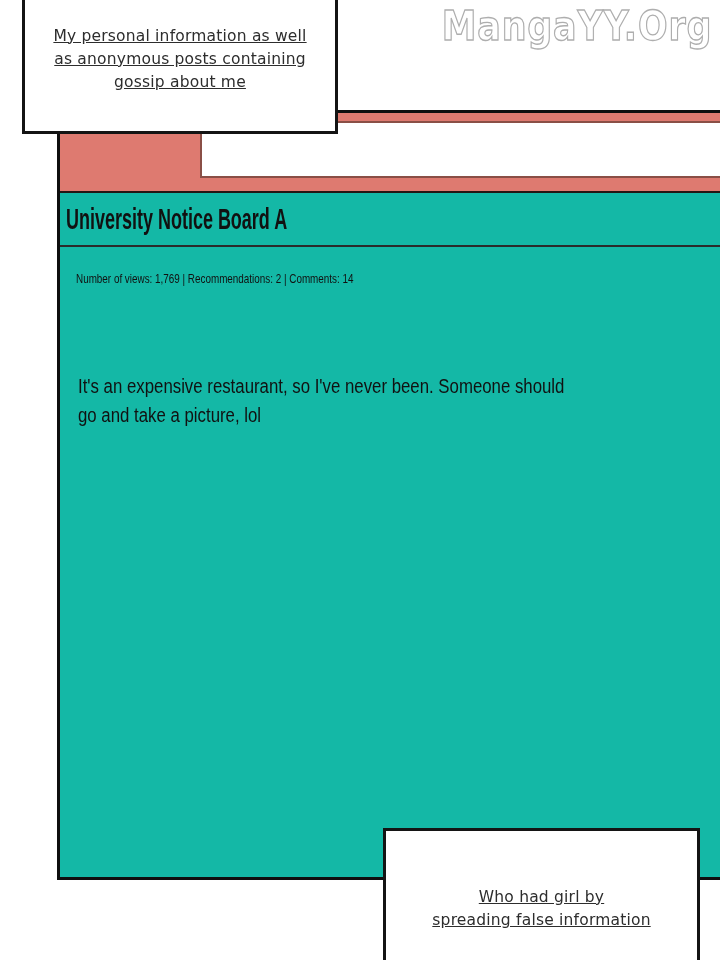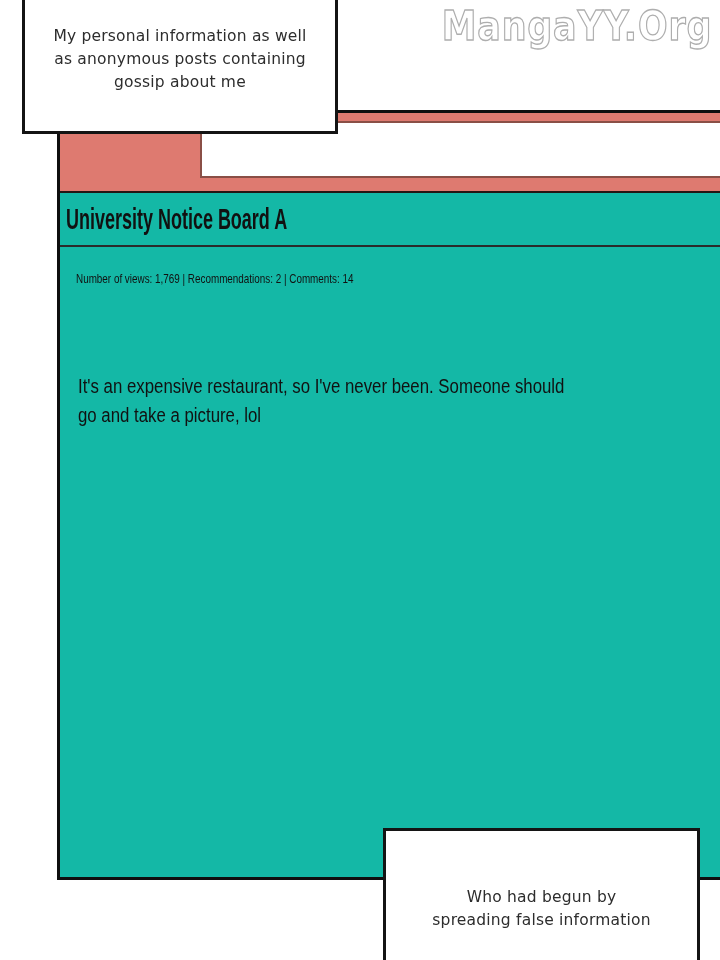--- a/index.html
+++ b/index.html
@@ -41,21 +41,21 @@
     display: flex;
     align-items: center;
     justify-content: center;
     text-align: center;
     font-family: "DejaVu Sans", sans-serif;
     font-size: 15.5px;
     line-height: 23px;
     color: #2d2d2d;
     letter-spacing: 0.2px;
   }
-  .bubble .bubble-text { white-space: pre-line; }
+  .bubble .bubble-text { white-space: pre-line; text-decoration: underline; }
   #bubble-top-left  { left: 22px;  top: -16px; width: 316px; height: 150px; }
   #bubble-bottom-right { left: 383px; top: 828px; width: 317px; height: 152px; padding-top: 10px; }
 
   
   .window {
     position: absolute;
     left: 57px;
     top: 110px;
     width: 696px;
     height: 770px;
@@ -172,17 +172,17 @@
 
   </div>
 
   <div class="bubble" id="bubble-top-left">
     <span class="bubble-text">My personal information as well
 as anonymous posts containing
 gossip about me</span>
   </div>
 
   <div class="bubble" id="bubble-bottom-right">
-    <span class="bubble-text">Who had begun by
+    <span class="bubble-text">Who had girl by
 spreading false information</span>
   </div>
 
 </div>
 
 </body></html>

